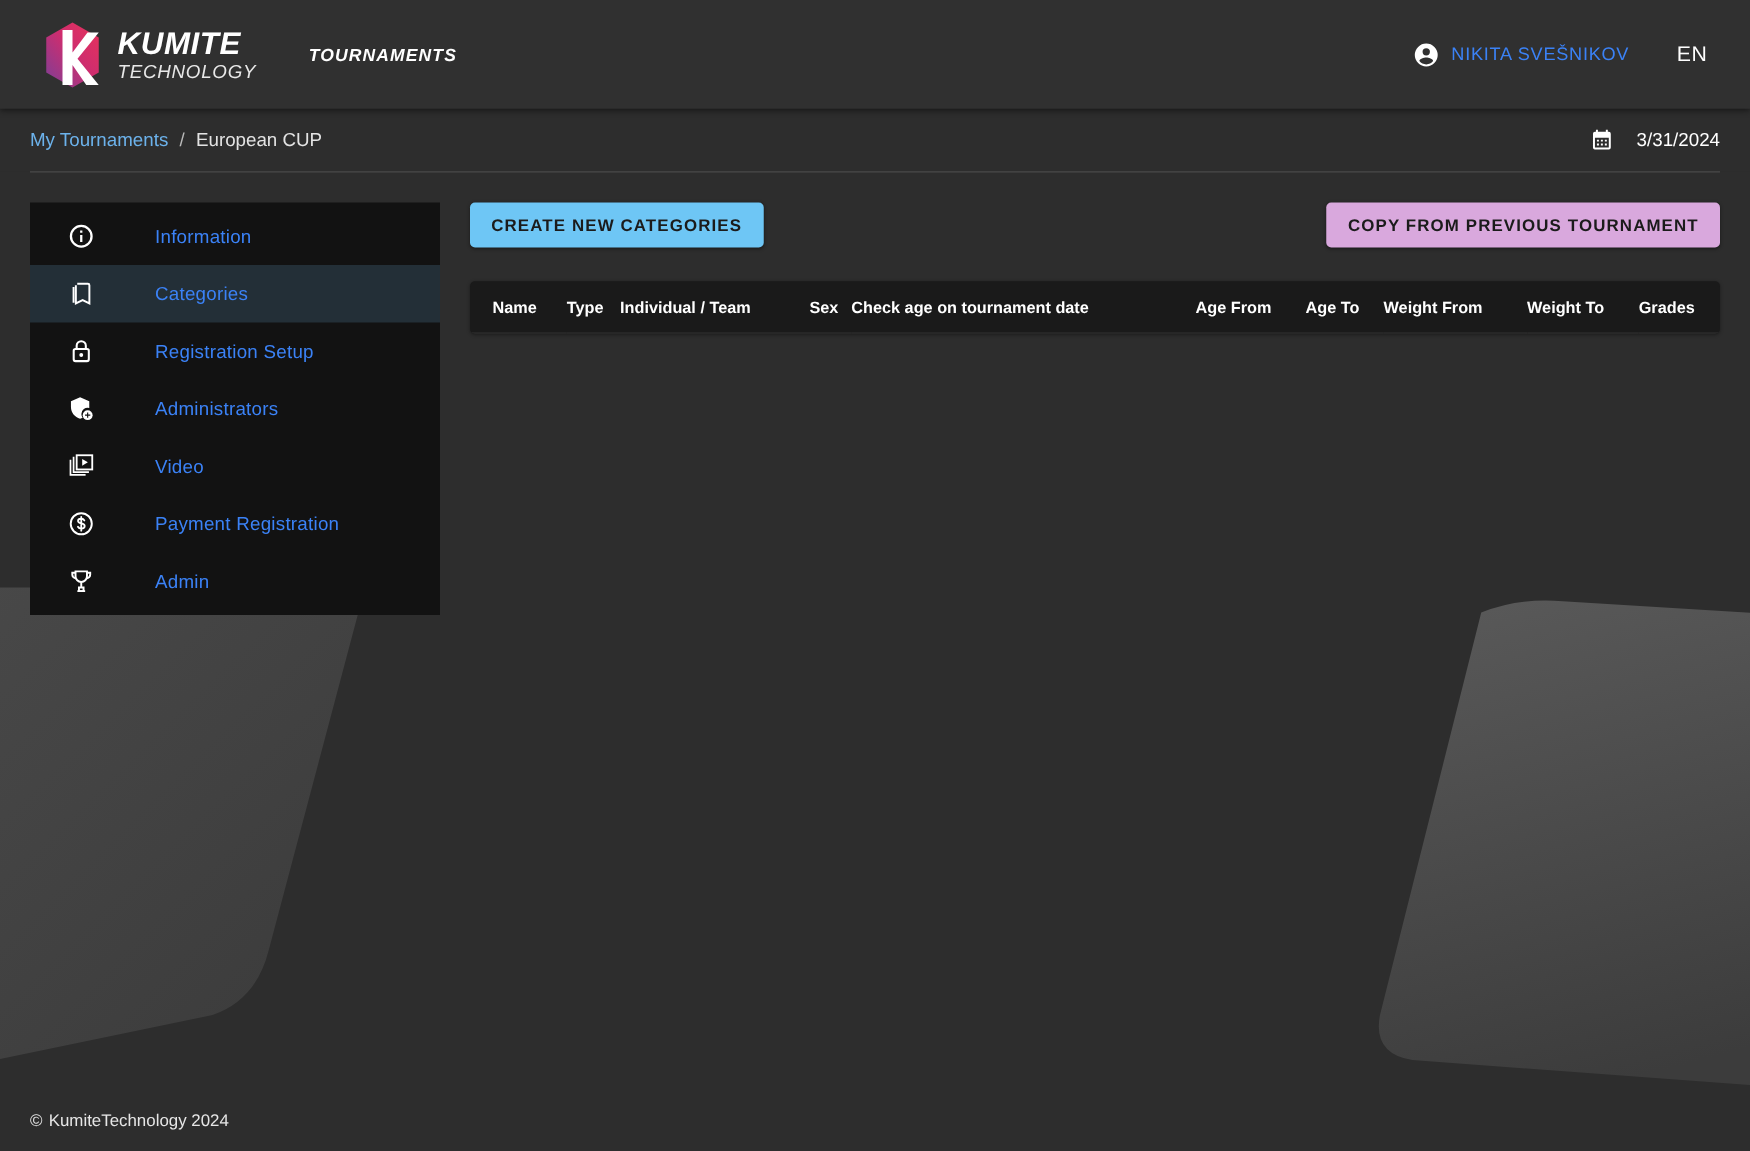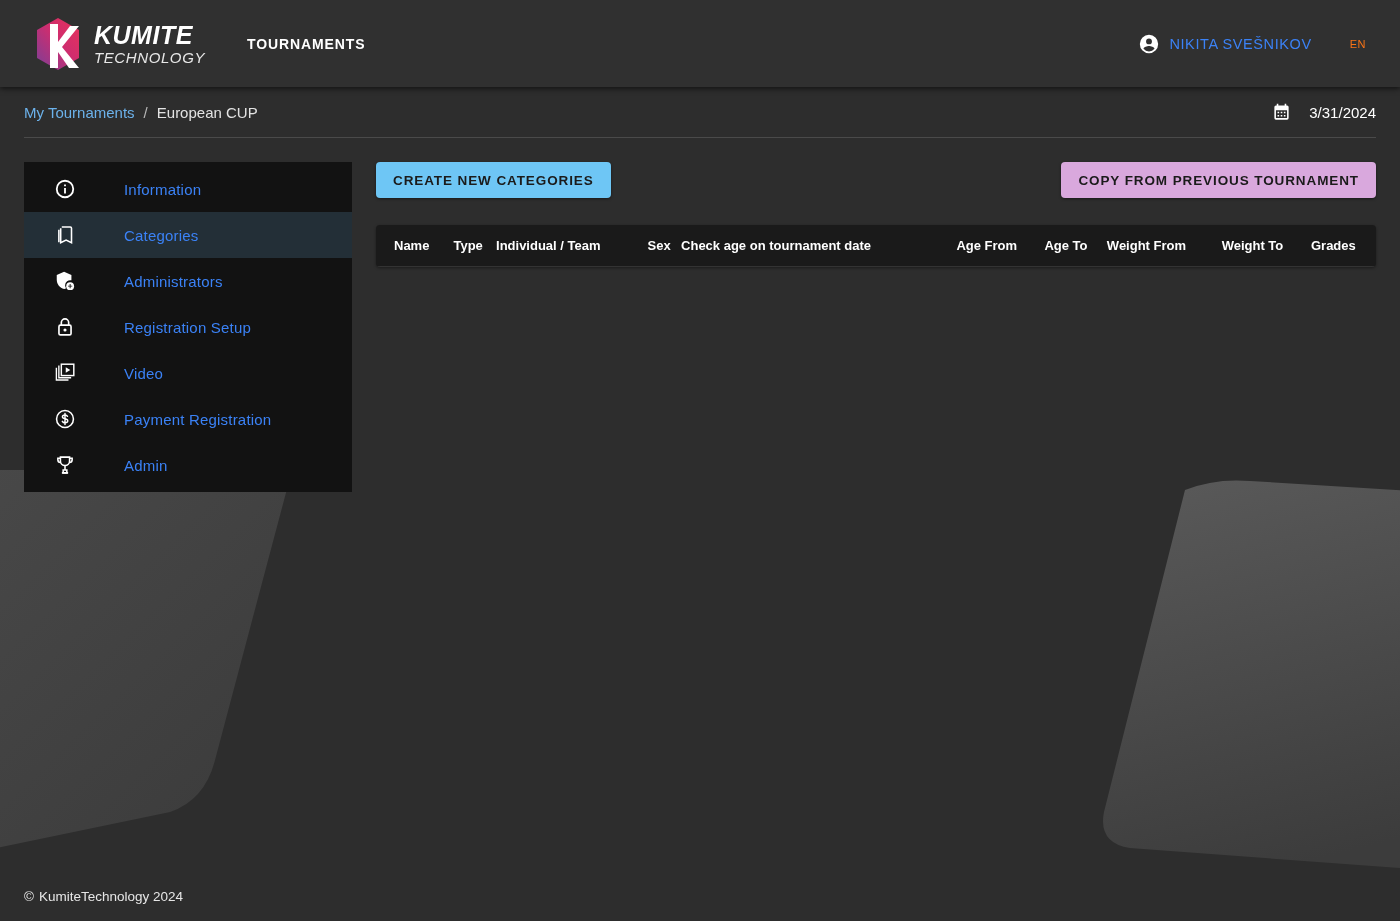--- a/index.html
+++ b/index.html
@@ -72,41 +72,42 @@
     margin-top: 2px;
   }
 
   .nav-link {
     margin-left: 42px;
     font-size: 14px;
     font-weight: bold;
     letter-spacing: 0.9px;
     color: #ffffff;
     cursor: pointer;
+    font-style: italic;
   }
 
   .header-spacer { flex: 1 1 auto; }
 
   .user-block {
     display: flex;
     align-items: center;
     gap: 9px;
     cursor: pointer;
   }
   .user-name {
     font-size: 14.5px;
     letter-spacing: 0.6px;
     color: #3b82f6;
   }
   .lang-link {
     margin-left: 38px;
     margin-right: 10px;
-    font-size: 11px;
+    font-size: 17px;
     letter-spacing: 0.5px;
-    color: #f97316;
+    color: #ffffff;
     cursor: pointer;
   }
 
   
   .crumb-bar {
     position: relative;
     z-index: 4;
     height: 50px;
     display: flex;
     align-items: center;
@@ -343,37 +344,37 @@
           <path fill="none" stroke="#ffffff" stroke-width="1.7" d="M8.5 3.2h9.3a1.3 1.3 0 0 1 1.3 1.3v16l-5.9-2.9-5.9 2.9v-16"></path>
           <path fill="none" stroke="#ffffff" stroke-width="1.7" d="M5.3 6.2v13.6"></path>
         </svg>
       </span>
       <span class="side-label">Categories</span>
     </div>
 
     <div class="side-item">
       <span class="side-icon">
         <svg width="22" height="22" viewBox="0 0 24 24">
+          <path fill="none" stroke="#ffffff" stroke-width="1.8" d="M8 10V7.2a4 4 0 0 1 8 0V10"></path>
+          <rect x="5.4" y="10" width="13.2" height="10.6" rx="1.6" fill="none" stroke="#ffffff" stroke-width="1.8"></rect>
+          <circle cx="12" cy="15.3" r="1.7" fill="#ffffff"></circle>
+        </svg>
+      </span>
+      <span class="side-label">Registration Setup</span>
+    </div>
+
+    <div class="side-item">
+      <span class="side-icon">
+        <svg width="22" height="22" viewBox="0 0 24 24">
           <path fill="#ffffff" d="M11 2 3 5.4v5.1c0 4.7 3.4 9.1 8 10.2a10.6 10.6 0 0 0 2.2-.8 5.6 5.6 0 0 1-1.1-3.3 5.5 5.5 0 0 1 6.9-5.3V5.4z"></path>
           <circle cx="17.6" cy="17.6" r="4.3" fill="#ffffff"></circle>
           <path fill="#121212" d="M17.1 15.3h1v1.8h1.8v1h-1.8v1.8h-1v-1.8h-1.8v-1h1.8z"></path>
         </svg>
       </span>
       <span class="side-label">Administrators</span>
-    </div>
-
-    <div class="side-item">
-      <span class="side-icon">
-        <svg width="22" height="22" viewBox="0 0 24 24">
-          <path fill="none" stroke="#ffffff" stroke-width="1.8" d="M8 10V7.2a4 4 0 0 1 8 0V10"></path>
-          <rect x="5.4" y="10" width="13.2" height="10.6" rx="1.6" fill="none" stroke="#ffffff" stroke-width="1.8"></rect>
-          <circle cx="12" cy="15.3" r="1.7" fill="#ffffff"></circle>
-        </svg>
-      </span>
-      <span class="side-label">Registration Setup</span>
     </div>
 
     <div class="side-item">
       <span class="side-icon">
         <svg width="22" height="22" viewBox="0 0 24 24">
           <path fill="none" stroke="#ffffff" stroke-width="1.5" d="M2.6 6.4v13.2h13.2"></path>
           <path fill="none" stroke="#ffffff" stroke-width="1.5" d="M5.3 3.8v13.4h13.4"></path>
           <rect x="8" y="2.4" width="13.6" height="12.4" fill="none" stroke="#ffffff" stroke-width="1.6"></rect>
           <path fill="#ffffff" d="M12.8 5.6v6l5-3z"></path>
         </svg>

